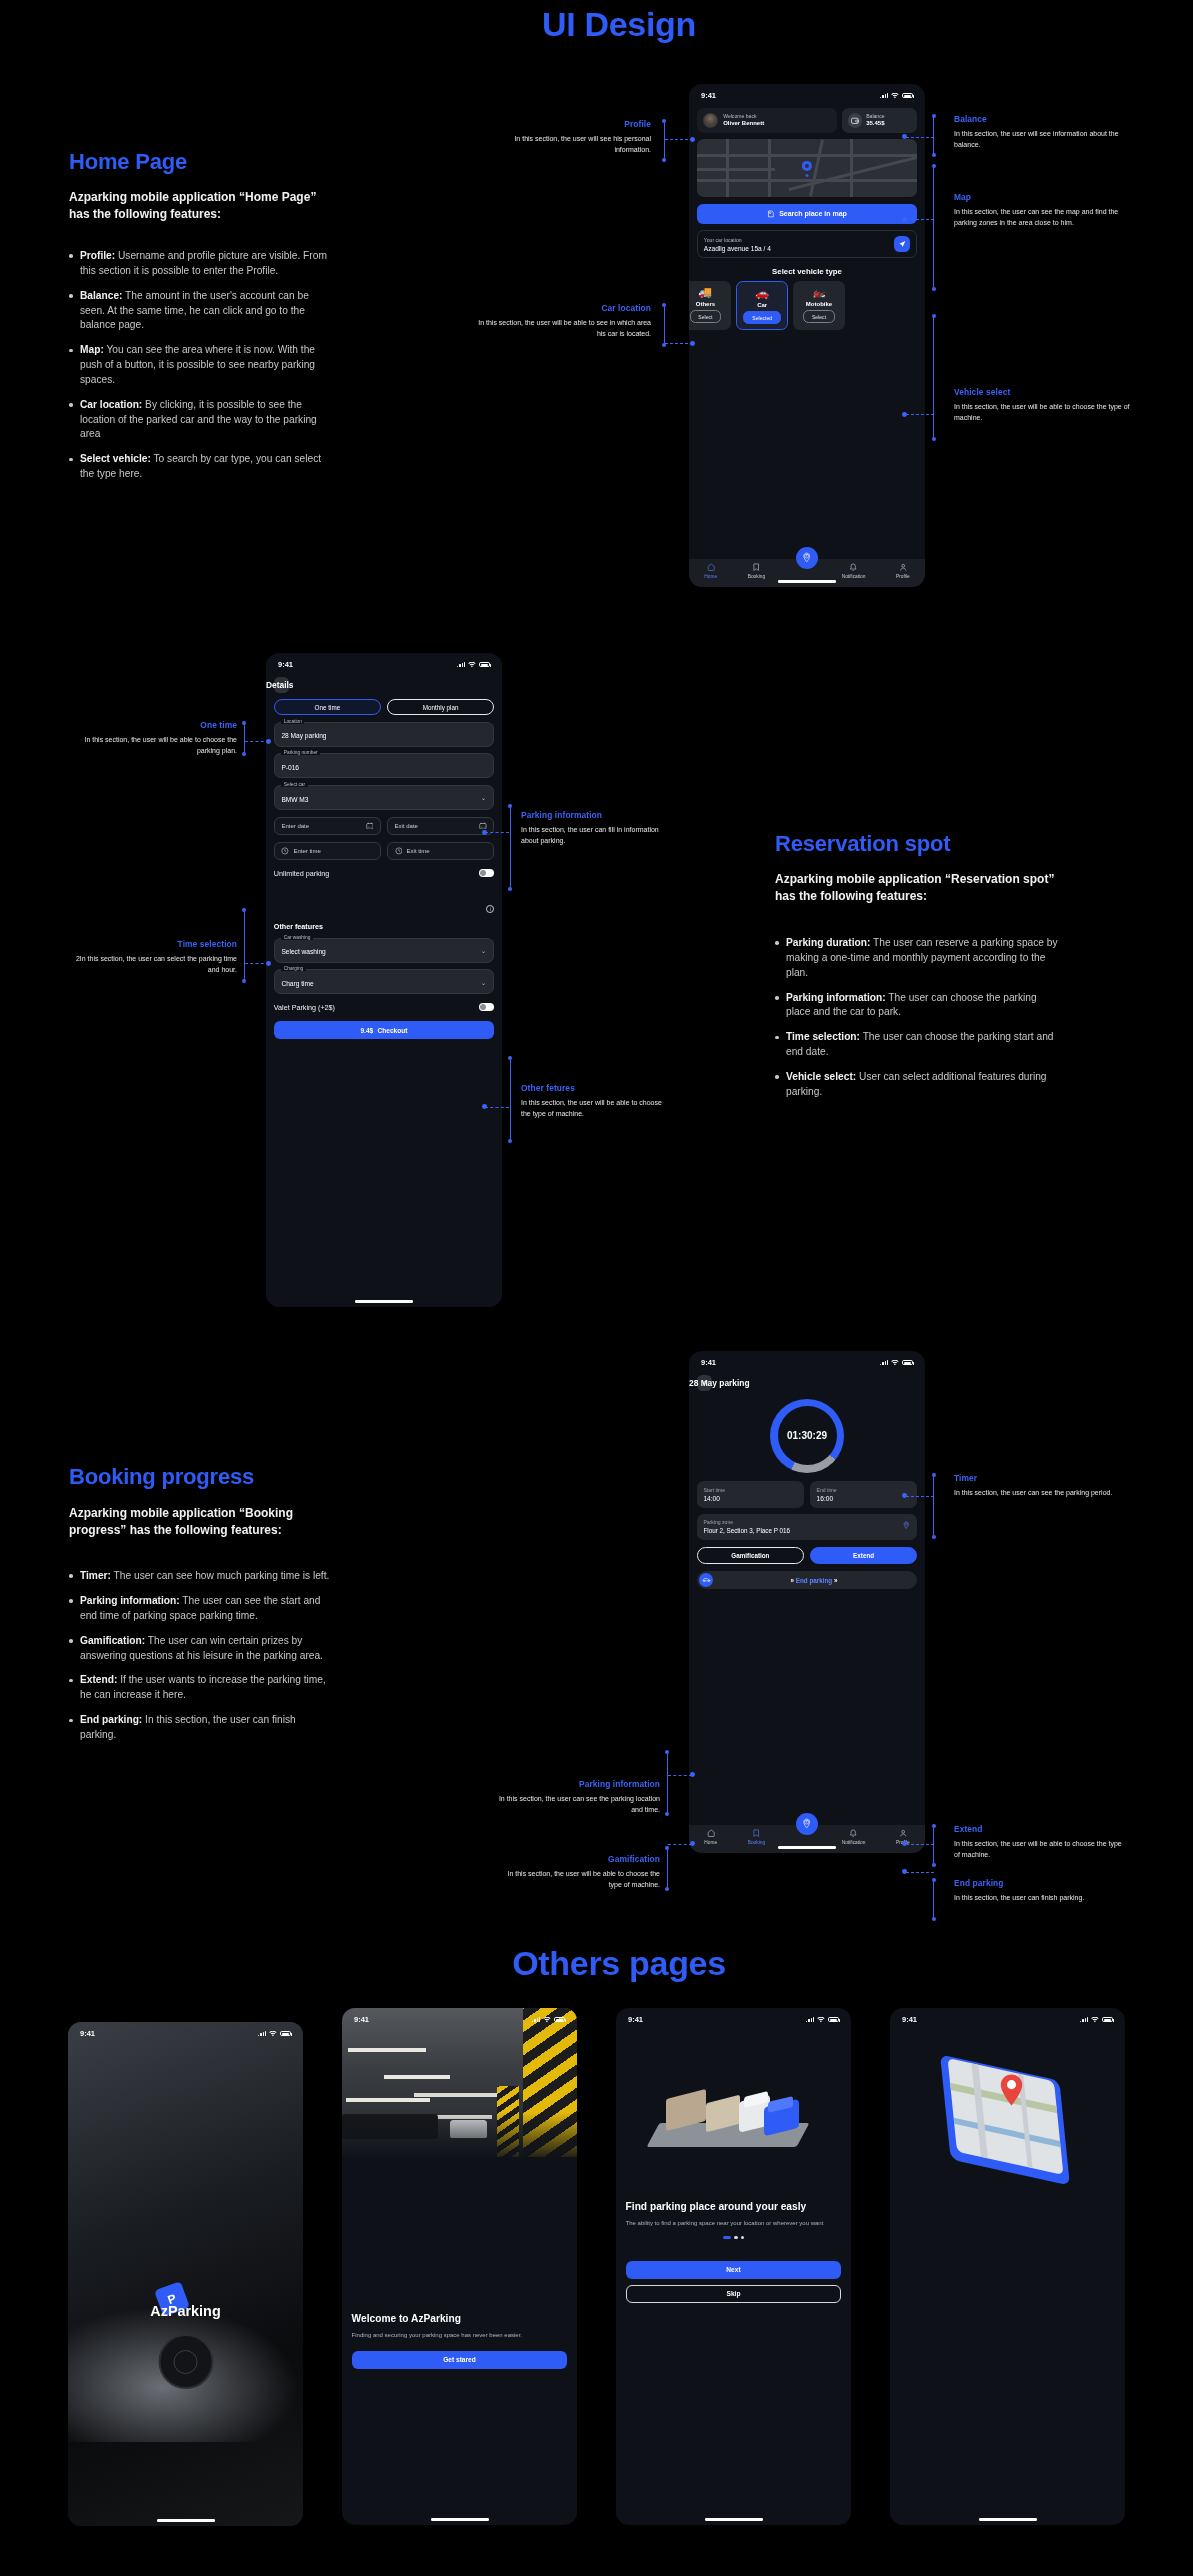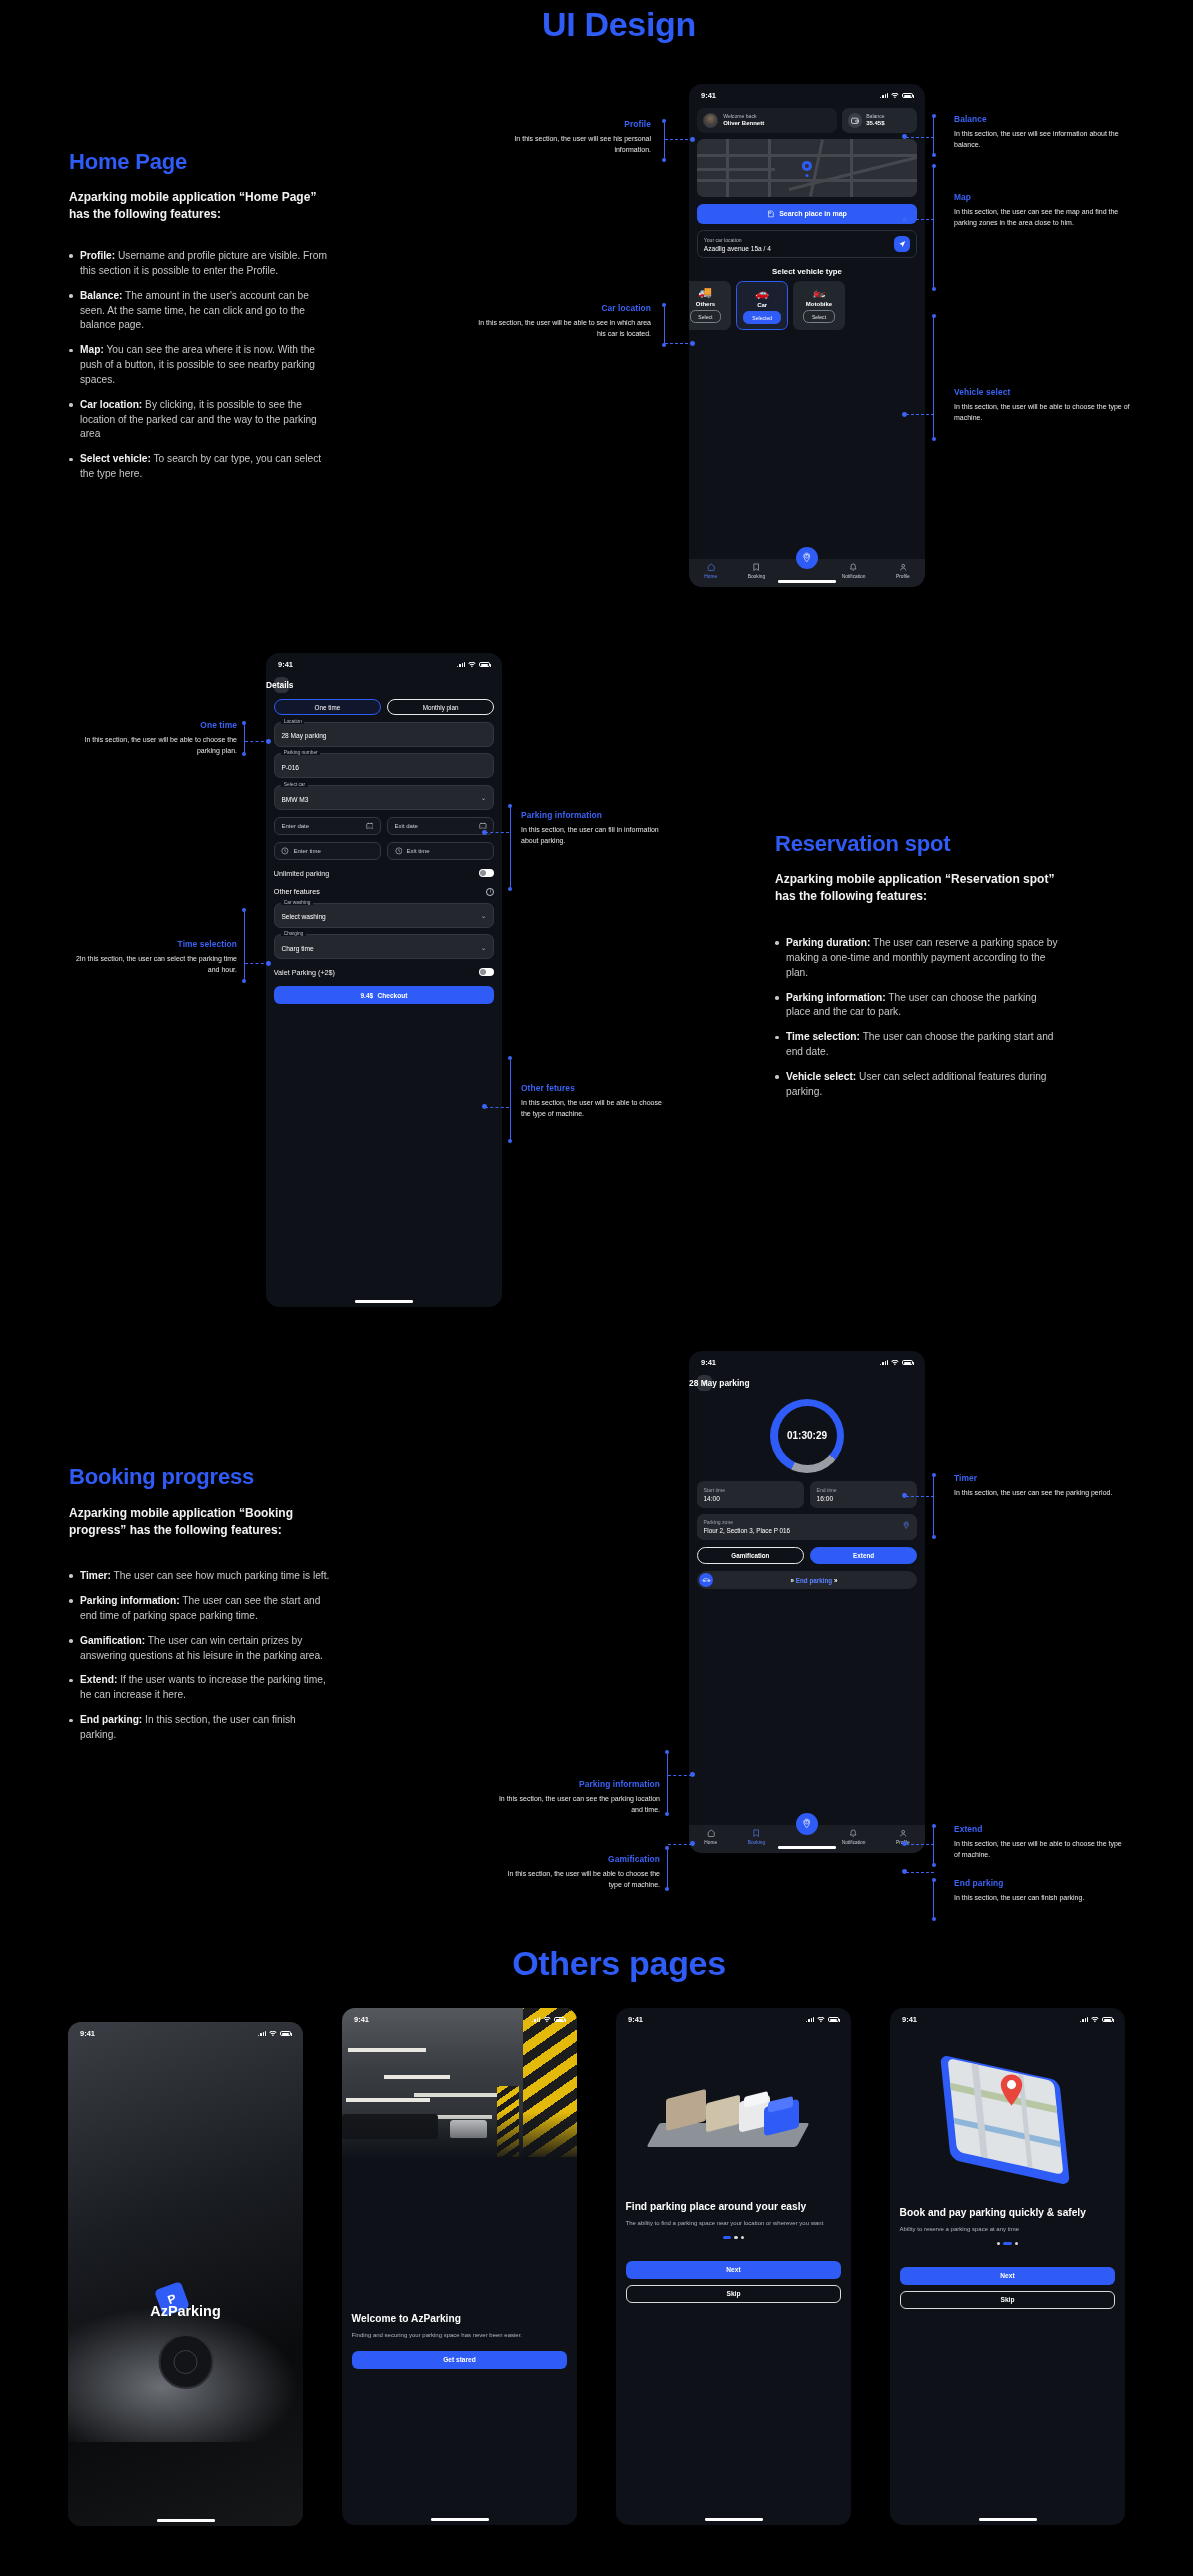--- a/index.html
+++ b/index.html
@@ -187,21 +187,21 @@
   .row2{display:flex;gap:6px;margin:7.2px 7.8px 0 7.8px;}
   .pill{flex:1;height:18px;border:0.6px solid #333840;border-radius:6px;display:flex;align-items:center;gap:4.2px;padding:0 6.6px;font-size:6px;color:#c9cdd4;background:#14181e;}
   .pill.plain{justify-content:space-between;}
 
   .toggrow{display:flex;align-items:center;justify-content:space-between;margin:8.4px 7.8px 0 7.8px;}
   .toggrow .tlab{font-size:7.2px;color:#f0f0f0;}
   .toggle{width:15.6px;height:8.4px;border-radius:4.8px;background:#fff;position:relative;}
   .toggle i{position:absolute;left:1.2px;top:1.2px;width:6px;height:6px;border-radius:50%;background:#8b8f96;display:block;}
 
   .othf{display:flex;align-items:center;justify-content:space-between;margin:9.6px 7.8px 0 7.8px;}
-  .othf .h{font-size:7.2px;font-weight:400;}
+  .othf .h{font-size:7.2px;font-weight:700;margin-top:35px;}
   .info-ic{width:7.8px;height:7.8px;border-radius:50%;border:0.7px solid #c8ccd3;display:flex;align-items:center;justify-content:center;font-size:4.8px;color:#c8ccd3;}
 
   .checkout{margin:9.6px 7.8px 0 7.8px;height:18px;border-radius:6px;background:#2f5bf6;display:flex;align-items:center;justify-content:center;gap:4.2px;font-size:6.6px;font-weight:700;}
 
   
   .ring-wrap{display:flex;justify-content:center;margin-top:8.4px;}
   .ring{width:74px;height:74px;border-radius:50%;
         background: conic-gradient(from 0deg, #2f5bf6 0deg 130deg, #9a9da3 130deg 205deg, #2f5bf6 205deg 360deg);
         display:flex;align-items:center;justify-content:center;}
   .ring-in{width:59px;height:59px;border-radius:50%;background:#0e1117;display:flex;align-items:center;justify-content:center;font-size:10px;font-weight:700;text-align:right;}
@@ -900,28 +900,17 @@
         <div style="position:absolute;left:24px;top:0;width:6.6px;height:100%;background:#c9cfd4;"></div>
         <div style="position:absolute;left:71px;top:0;width:5.4px;height:100%;background:#c9cfd4;"></div>
       </div>
       <div style="position:absolute;left:109px;top:46px;width:25px;height:34px;">
         <svg width="25" height="34" viewBox="0 0 42 56">
             <path d="M21 2C11 2 3 9.6 3 19c0 13.4 18 35 18 35s18-21.6 18-35C39 9.6 31 2 21 2z" fill="#e8453c"></path>
             <circle cx="21" cy="19" r="7.6" fill="#fff"></circle>
           </svg>
       </div>
     </div>
-    <div class="ob-body" style="padding-top:0;">
-      <div class="ob-title">Book and pay parking quickly &amp; safely</div>
-      <div class="ob-sub">Ability to reserve a parking space at any time</div>
-      <div class="dots" id="ob3-dots">
-          <span></span>
-          <span class="on"></span>
-          <span></span>
-        </div>
-      <div class="ob-btn fill" style="margin-top:21.6px;">Next</div>
-      <div class="ob-btn out" style="margin-top:6px;">Skip</div>
-    </div>
     <div class="home-indicator"></div>
   </div>
 
 </div>
 
 
 </body></html>

